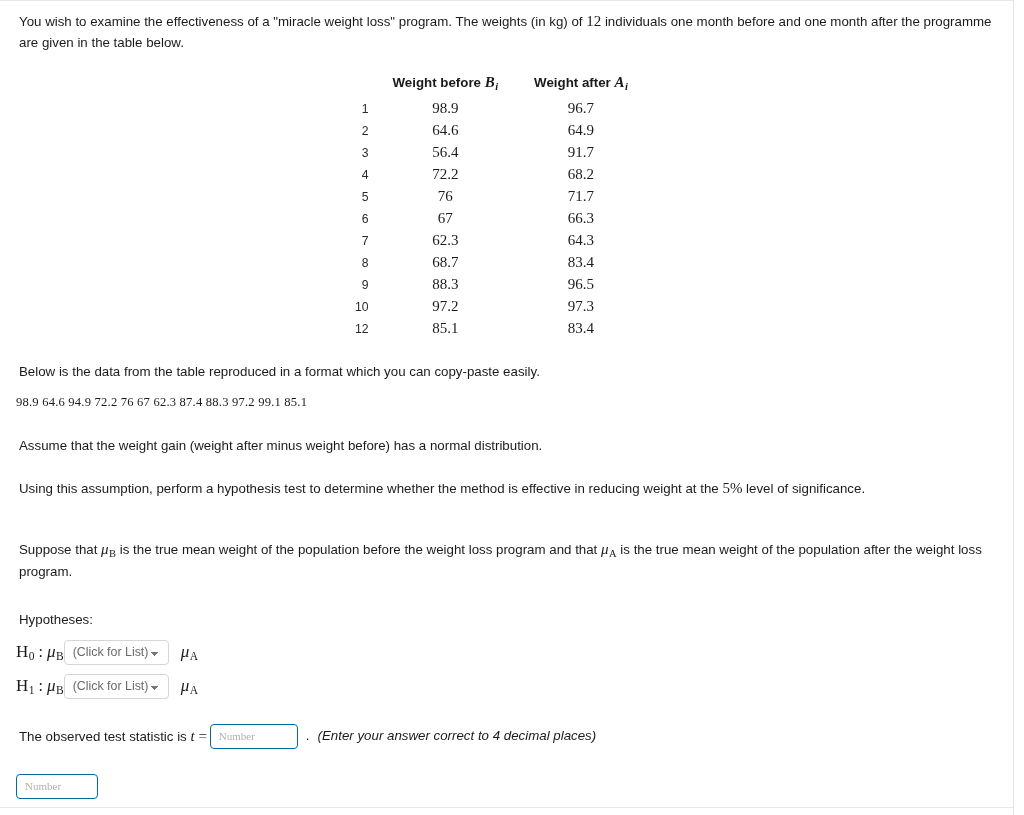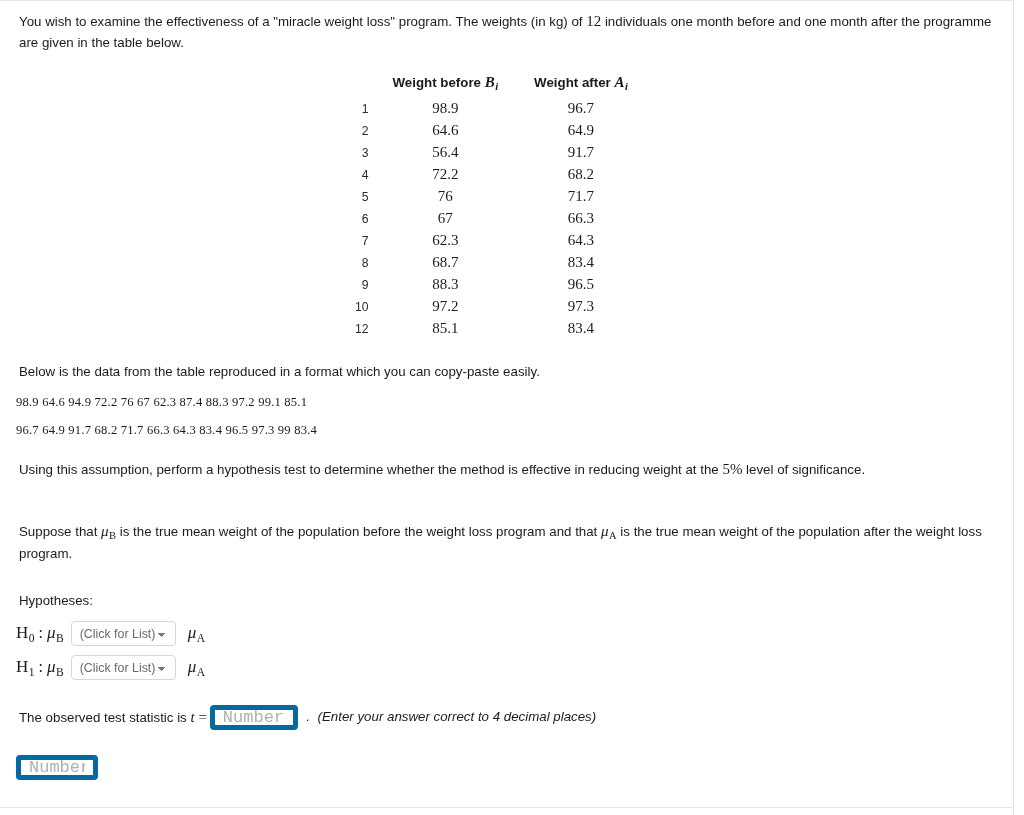--- a/index.html
+++ b/index.html
@@ -127,21 +127,20 @@
 
   .hyp-row {
     display: flex;
     align-items: center;
     margin-top: 9px;
   }
   .hyp-lead {
     font-family: "Liberation Serif", "DejaVu Serif", serif;
     font-size: 17px;
     white-space: nowrap;
-    margin-right: 7px;
   }
 
   select.clicklist {
     font-family: "Liberation Sans", sans-serif;
     font-size: 12.4px;
     color: #6b6b6b;
     background: #ffffff;
     border: 1px solid #d6d6d6;
     border-radius: 4px;
     height: 25px;
@@ -155,25 +154,25 @@
       linear-gradient(135deg, #777 50%, transparent 50%);
     background-position:
       calc(100% - 13px) 11px,
       calc(100% - 9px) 11px;
     background-size: 4px 4px, 4px 4px;
     background-repeat: no-repeat;
     outline: none;
   }
 
   input.numfield {
-    font-family: Liberation Mono, monospace;
-    font-size: 17px;
+    font-family: Liberation Serif, serif;
+    font-size: 11px;
     color: #333;
     background: #fff;
-    border: 5px solid #0369a1;
+    border: 1px solid #0369a1;
     border-radius: 4px;
     height: 25px;
     box-sizing: border-box;
     padding: 0 8px;
     outline: none;
   }
   input.numfield::placeholder { color: #b0b0b0; opacity: 1; }
   input.w88 { width: 88px; }
   input.w80 { width: 82px; }
 
@@ -265,23 +264,25 @@
             <td>85.1</td>
             <td>83.4</td>
           </tr>
       </tbody>
     </table>
   </div>
 
   <div class="pad sect">
     <p class="para">Below is the data from the table reproduced in a format which you can copy-paste easily.</p>
     <div class="mono">98.9 64.6 94.9 72.2 76 67 62.3 87.4 88.3 97.2 99.1 85.1</div>
-    <div class="mono">96.7 64.9 91.7 68.2 71.7 66.3 64.3 83.4 96.5 97.3 99 83.4</div>
-  </div>
-
+  </div>
+
+  <div class="pad gap-lg">
+    <p class="para">Assume that the weight gain (weight after minus weight before) has a normal distribution.</p>
+  </div>
 
   <div class="pad" style="margin-top:20px">
     <p class="para"><span>Using this assumption, perform a hypothesis test to determine whether the method is effective in reducing weight at the </span><span class="mup">5%</span><span> level of significance.</span></p>
   </div>
 
   <div class="pad" style="margin-top:38px">
     <p class="para"><span>Suppose that </span><span class="mu">μ</span><span class="msub-up">B</span><span> is the true mean weight of the population before the weight loss program and that </span><span class="mu">μ</span><span class="msub-up">A</span><span> is the true mean weight of the population after the weight loss program.</span></p>
   </div>
 
   <div class="pad" style="margin-top:27px">

